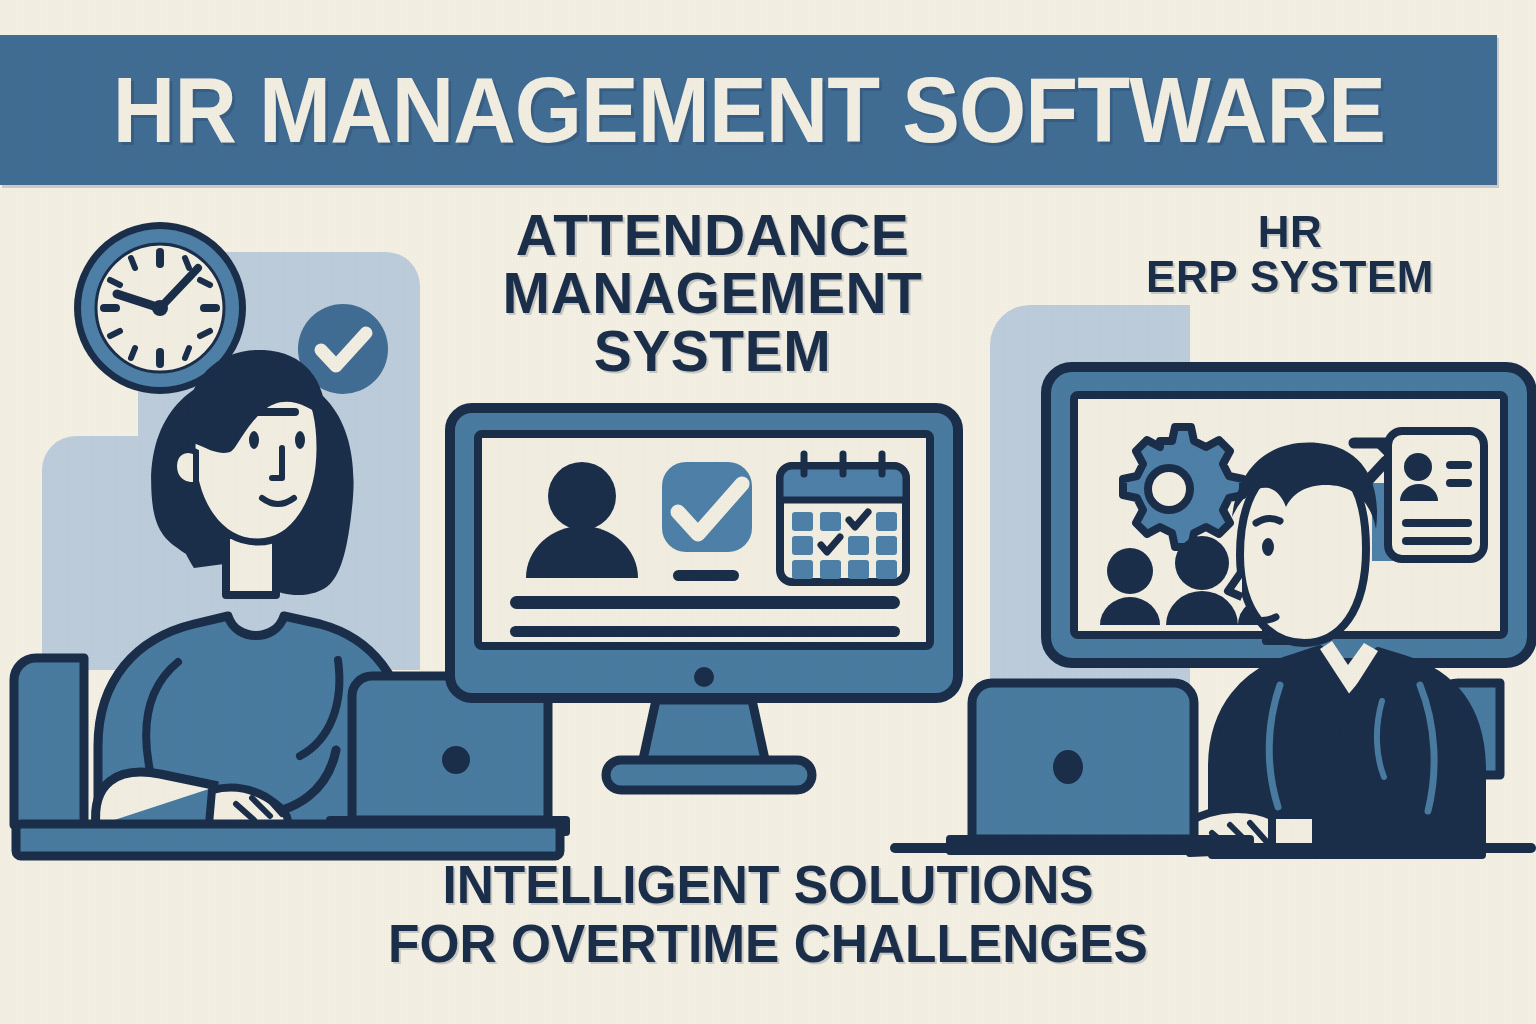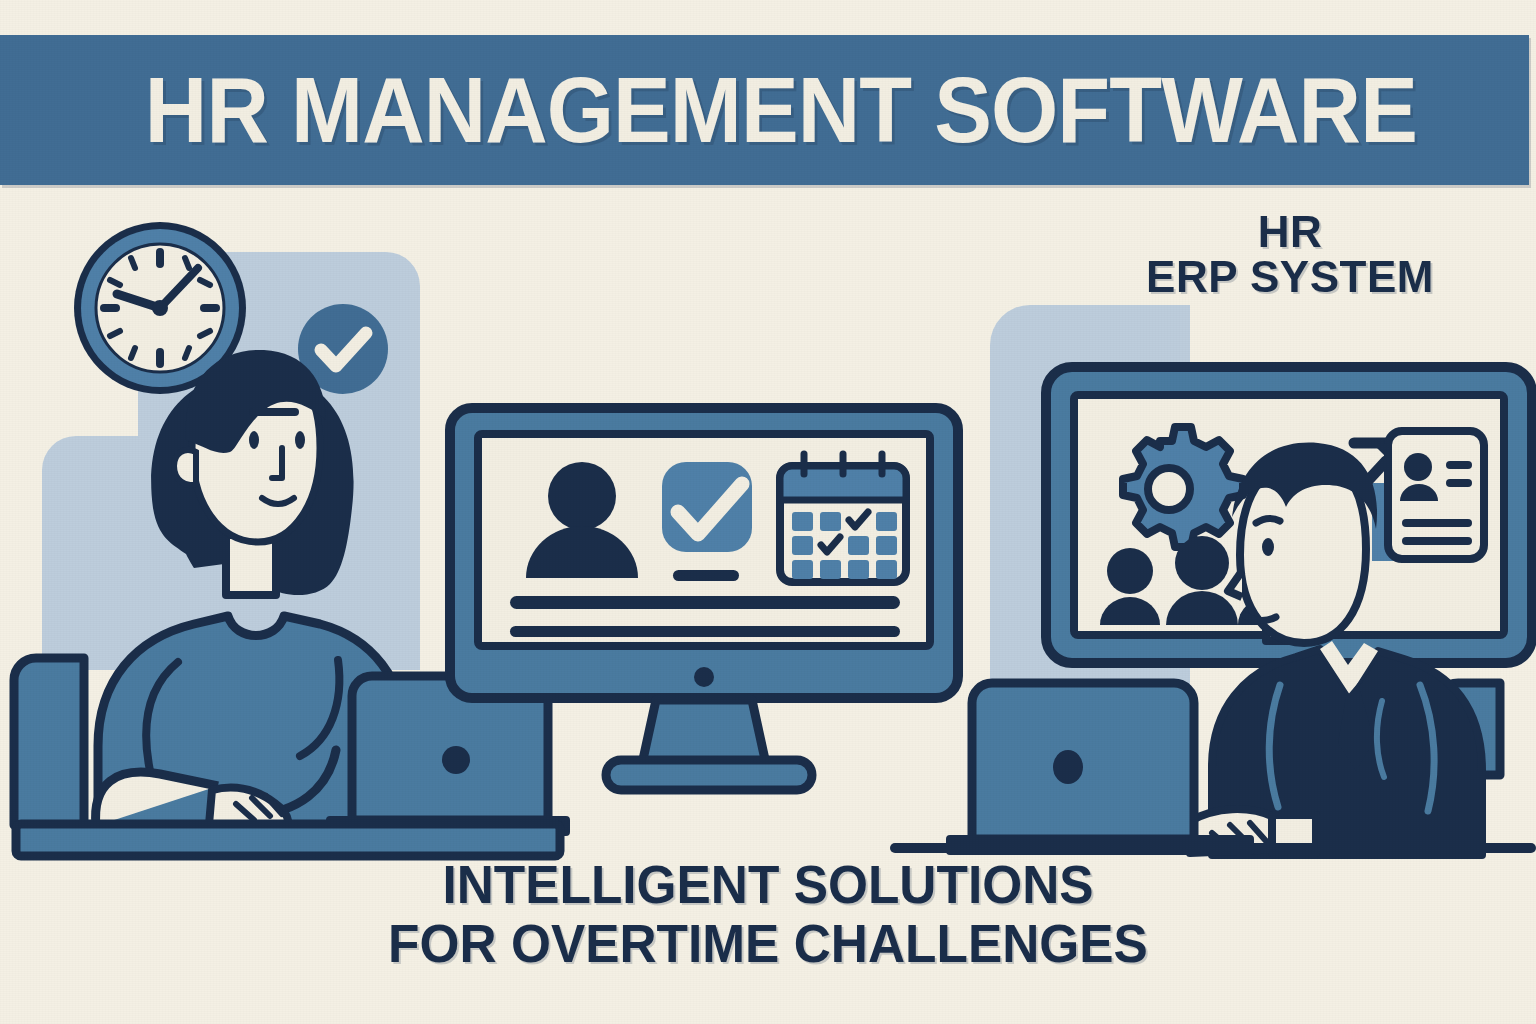--- a/index.html
+++ b/index.html
@@ -19,21 +19,20 @@
       repeating-linear-gradient(0deg, rgba(0,0,0,.030) 0 1px, rgba(255,255,255,0) 1px 2px),
       repeating-linear-gradient(90deg, rgba(0,0,0,.024) 0 1px, rgba(255,255,255,0) 1px 3px);
   }
 
   
   #banner{
     position:absolute;left:0;top:35px;width:1497px;height:150px;
     background:#416D94;
     display:flex;align-items:center;justify-content:center;
     box-shadow:2px 3px 0 rgba(27,46,74,.18);
-    padding-left:32px;
   }
   #banner-title{
     color:#F2EEE2;
     font-family:"Liberation Sans", sans-serif;
     font-weight:bold;
     font-size:93px;
     letter-spacing:-1px;
     transform:scaleX(.93);
     text-shadow:3px 3px 0 rgba(27,46,74,.22);
     white-space:nowrap;
@@ -72,20 +71,23 @@
 </style>
 </head>
 <body>
 
 <div id="stage">
 
   <div id="banner">
     <div id="banner-title">HR MANAGEMENT SOFTWARE</div>
   </div>
 
+  <div class="heading" id="heading-center">ATTENDANCE
+MANAGEMENT
+SYSTEM</div>
   <div class="heading" id="heading-right">HR
 ERP SYSTEM</div>
   <div id="tagline">INTELLIGENT SOLUTIONS
 FOR OVERTIME CHALLENGES</div>
 
   <div class="art" id="art-left">
     <svg viewBox="0 0 580 660" xmlns="http://www.w3.org/2000/svg">
       <defs>
         <clipPath id="clipLeftBg">
           <path d="M38,250 h60 v-180 a34,34 0 0 1 34,-34 h230 a34,34 0 0 1 34,34 v420 h-358 a0,0 0 0 1 0,0 v-206 a34,34 0 0 1 0,-34 z"></path>

